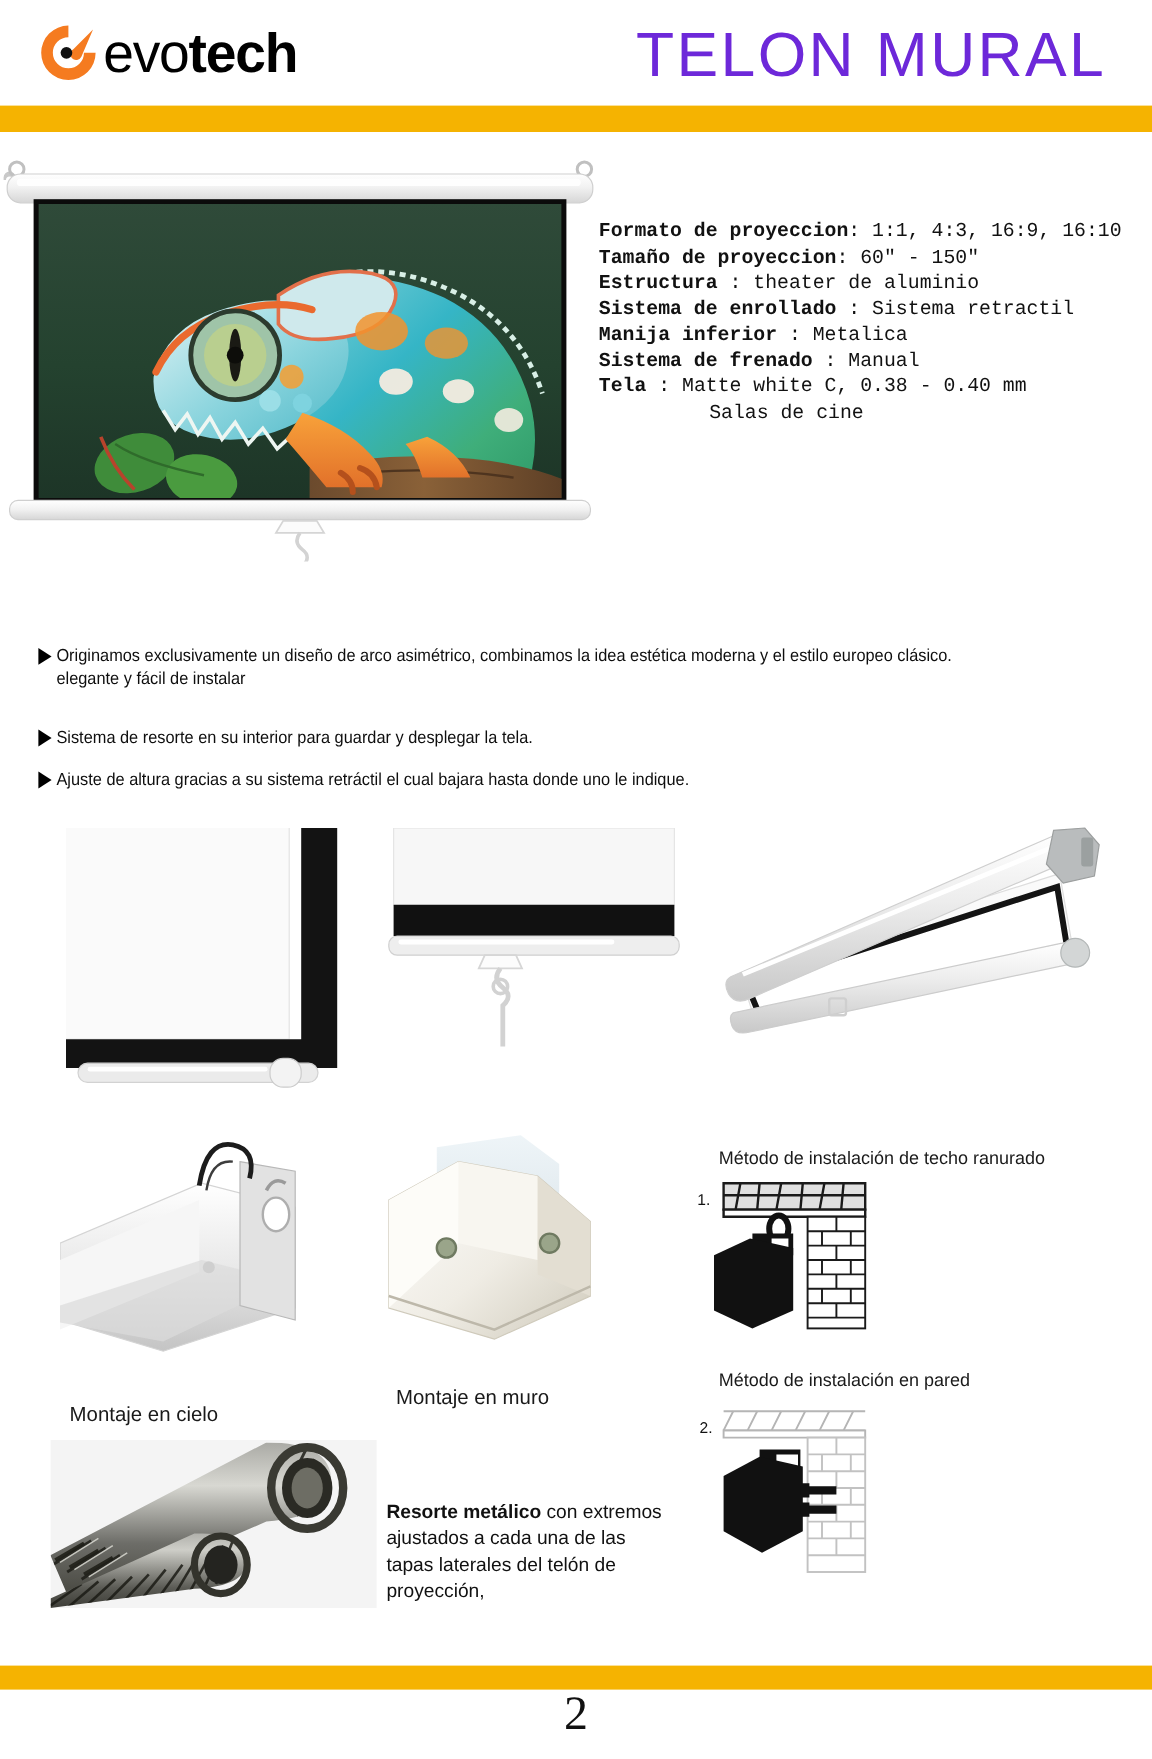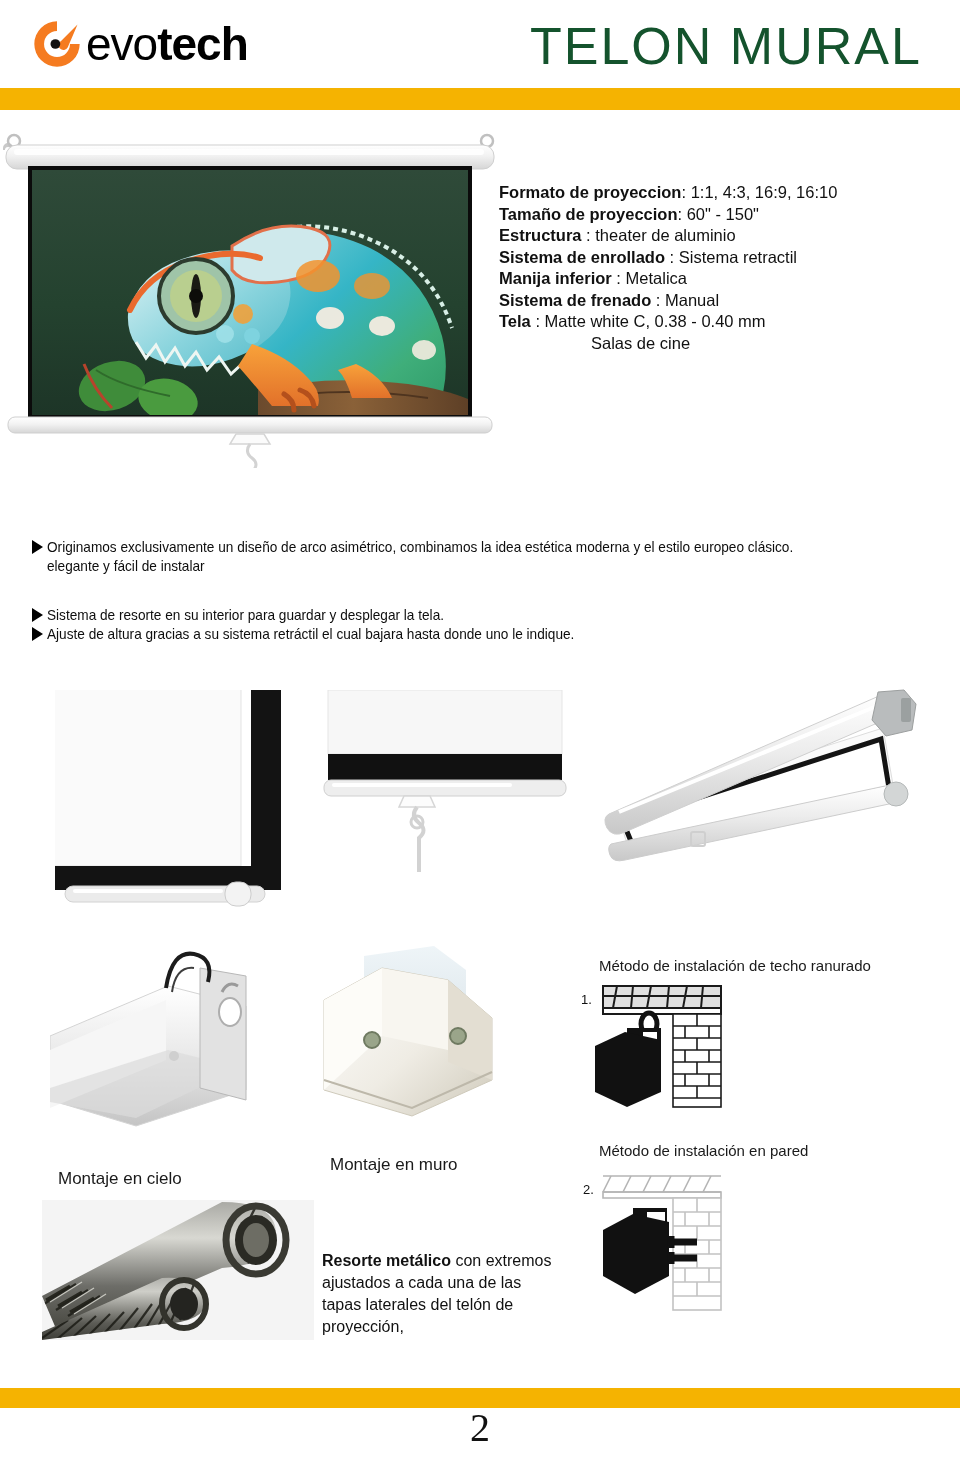--- a/index.html
+++ b/index.html
@@ -34,34 +34,35 @@
   .logo-text .evo { font-weight: 400; font-family: "Liberation Sans", sans-serif; }
   .logo-text .tech { font-weight: 700; }
 
   .page-title {
     position: absolute;
     left: 530px;
     top: 16px;
     font-size: 52px;
     font-weight: 300;
     letter-spacing: 2px;
-    color: #14532d;
+    color: #6d28d9;
     font-family: "Liberation Sans", sans-serif;
   }
 
   .bar-yellow {
     background: #F5B301;
     width: 100%;
   }
   .bar-top { height: 22px; }
 
   
   .hero {
     position: relative;
     height: 400px;
+    font-family: Liberation Mono, monospace;
   }
   .screen-photo {
     position: absolute;
     left: 0px;
     top: 8px;
     width: 500px;
     height: 350px;
   }
   .spec-block {
     position: absolute;
@@ -96,21 +97,21 @@
     flex: 0 0 auto;
     width: 0; height: 0;
     border-left: 11px solid #000;
     border-top: 7px solid transparent;
     border-bottom: 7px solid transparent;
     margin-top: 2px;
     margin-right: 4px;
   }
   .bullet .btxt { transform: scaleX(0.94); transform-origin: left center; }
   .bullet.b1 { margin-bottom: 30px; }
-  .bullet.b2 { margin-bottom: 0; }
+  .bullet.b2 { margin-bottom: 16px; }
 
   
   .gallery { position: absolute; left: 0; top: 672px; width: 960px; height: 690px; }
   .ph { position: absolute; }
 
   .cap {
     position: absolute;
     font-size: 17px;
     color: #1a1a1a;
     font-family: "Liberation Sans", sans-serif;

